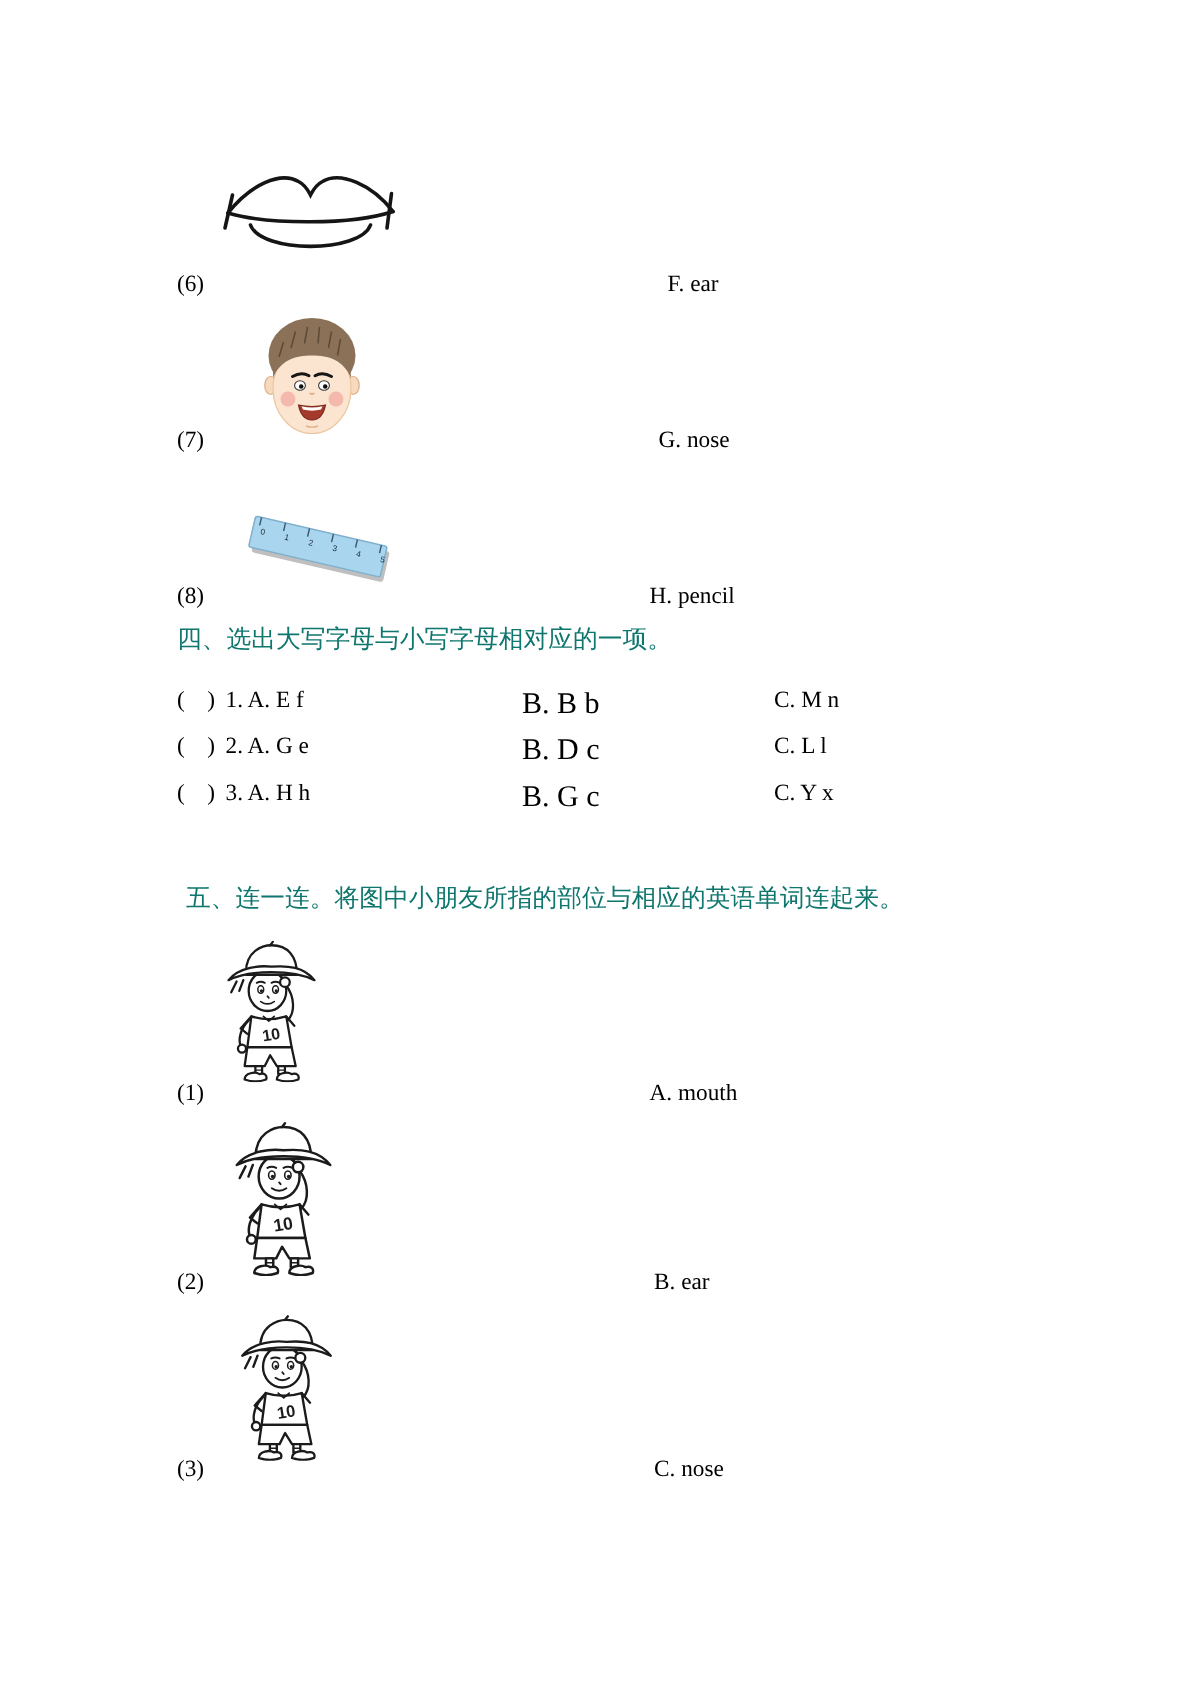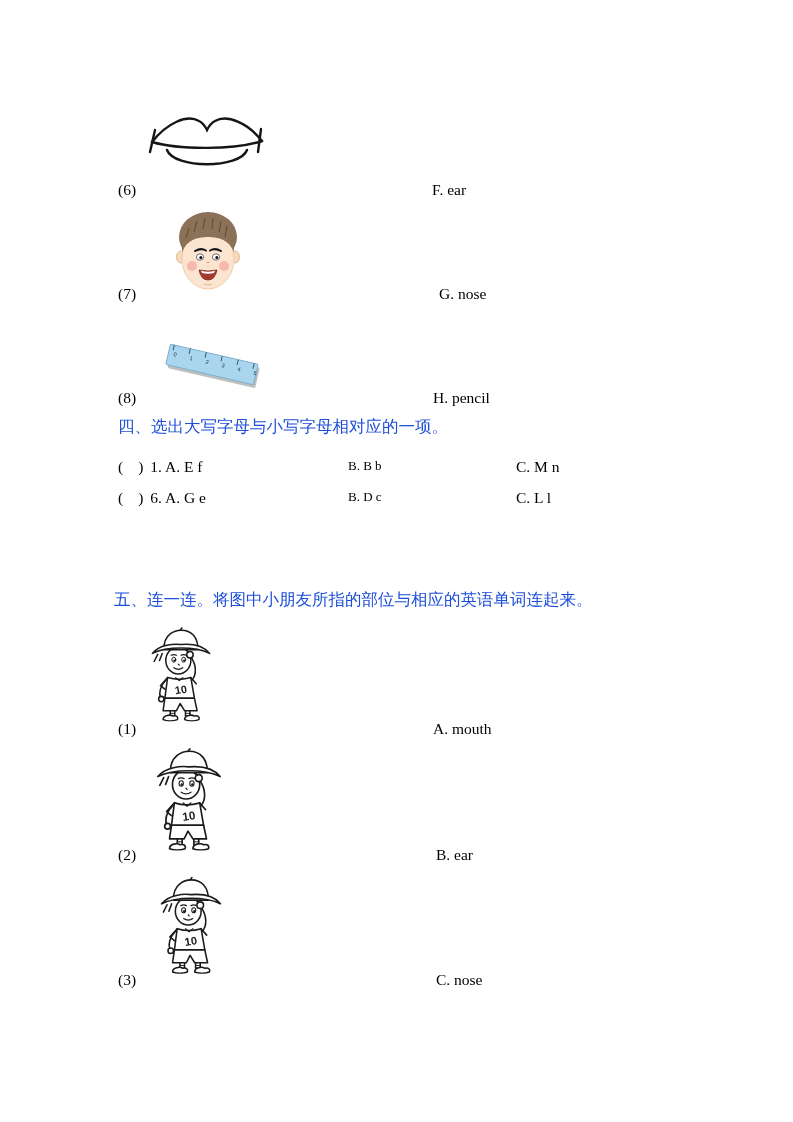--- a/index.html
+++ b/index.html
@@ -2,25 +2,25 @@
 <html><head>
 <meta charset="utf-8">
 <style>
   html,body{margin:0;padding:0;background:#fff;}
   #page{
     position:relative;width:793px;height:1122px;background:#ffffff;
     font-family:"Liberation Serif",serif;color:#000;overflow:hidden;
   }
   .en{position:absolute;font-size:15.5px;line-height:19px;white-space:nowrap;}
   .cn{position:absolute;font-size:16.5px;line-height:21px;white-space:nowrap;
-      font-family:"Liberation Sans","DejaVu Sans",sans-serif;color:#1d4ed8;}
+      font-family:"Liberation Sans","DejaVu Sans",sans-serif;color:#0f766e;}
   .img{position:absolute;}
   .row4{position:absolute;left:0;top:0;width:706px;height:22px;}
   .c1{position:absolute;left:118px;font-size:15.5px;white-space:nowrap;}
-  .c2{position:absolute;left:348px;font-size:13px;white-space:nowrap;}
+  .c2{position:absolute;left:348px;font-size:20px;white-space:nowrap;}
   .c3{position:absolute;left:516px;font-size:15.5px;white-space:nowrap;text-align:center;}
   .gap{display:inline-block;width:15px;}
   .albl{margin-left:7px;}
   svg text.jersey{font-family:"Liberation Sans","DejaVu Sans",sans-serif;font-weight:bold;}
   svg text.rnum{font-family:"Liberation Sans","DejaVu Sans",sans-serif;}
 </style>
 </head>
 <body>
 
 <div id="page">
@@ -28,21 +28,21 @@
   <svg class="img" style="left:147px;top:109px" width="120" height="70" viewBox="0 0 120 70">
     <g stroke="#151515" stroke-width="2.4" fill="none" stroke-linecap="round">
       <path d="M8,21 L3,43"></path>
       <path d="M114,20 L111,43"></path>
       <path d="M5,33 C20,14 40,5 52,12 C56,14 58,17 60,21 C62,17 64,14 68,12 C80,5 101,14 115,32"></path>
       <path d="M5,33 C32,41 88,41 115,32"></path>
       <path d="M20,41 C27,60 93,60 100,41"></path>
     </g>
   </svg>
   <span class="en" style="left:118px;top:180px">(6)</span>
-  <span class="en" style="left:432px;top:180px">F. ear</span>
+  <span class="en" style="left:445px;top:180px">F. ear</span>
 
   <svg class="img" style="left:175px;top:210px" width="66" height="84" viewBox="0 0 66 84">
     <ellipse cx="33" cy="27" rx="29" ry="25" fill="#8a7157"></ellipse>
     <ellipse cx="5.5" cy="47" rx="4" ry="6" fill="#f7d9bd" stroke="#dcae85" stroke-width="0.8"></ellipse>
     <ellipse cx="60.5" cy="47" rx="4" ry="6" fill="#f7d9bd" stroke="#dcae85" stroke-width="0.8"></ellipse>
     <ellipse cx="33" cy="49" rx="26" ry="30" fill="#fbe5d0" stroke="#ecc59f" stroke-width="0.8"></ellipse>
     <path d="M7,42 C7,21 18,12 33,12 C48,12 59,21 59,42 C54,30 44,27 33,27 C22,27 12,30 7,42 Z" fill="#8a7157"></path>
     <g stroke="#5d4a36" stroke-width="1" fill="none">
       <path d="M14,18 L11,28"></path>
         <path d="M22,11 L19,22"></path>
@@ -95,26 +95,31 @@
   <span class="en" style="left:433px;top:388px">H. pencil</span>
 
   <div class="cn" style="left:118px;top:416px">四、选出大写字母与小写字母相对应的一项。</div>
 
   <div class="row4" style="top:458px">
     <span class="c1"><span>(</span><span class="gap"></span><span>)</span><span class="albl">1. A. E f</span></span>
     <span class="c2">B. B b</span>
     <span class="c3">C. M n</span>
   </div>
   <div class="row4" style="top:489px">
-    <span class="c1"><span>(</span><span class="gap"></span><span>)</span><span class="albl">6. A. G e</span></span>
+    <span class="c1"><span>(</span><span class="gap"></span><span>)</span><span class="albl">2. A. G e</span></span>
     <span class="c2">B. D c</span>
     <span class="c3">C. L l</span>
   </div>
+  <div class="row4" style="top:520px">
+    <span class="c1"><span>(</span><span class="gap"></span><span>)</span><span class="albl">3. A. H h</span></span>
+    <span class="c2">B. G c</span>
+    <span class="c3">C. Y x</span>
+  </div>
 
-  <div class="cn" style="left:114px;top:589px">五、连一连。将图中小朋友所指的部位与相应的英语单词连起来。</div>
+  <div class="cn" style="left:124px;top:589px">五、连一连。将图中小朋友所指的部位与相应的英语单词连起来。</div>
 
   <svg width="0" height="0" style="position:absolute" aria-hidden="true">
     <symbol id="kid" viewBox="0 0 76 106">
       <g stroke="#1b1b1b" stroke-width="1.7" fill="#ffffff" stroke-linecap="round" stroke-linejoin="round">
         <ellipse cx="35" cy="38" rx="14" ry="15"></ellipse>
         <path d="M50,60 C56,54 55,42 49,34" fill="none"></path>
         <circle cx="48" cy="31.5" r="3.6"></circle>
         <path d="M46,28.5 L44,25.5" fill="none"></path>
         <path d="M19,26 C18,8 32,4 38,4 C50,4 57,12 57,26 Z"></path>
         <path d="M37,4 L39,1.5" fill="none"></path>

